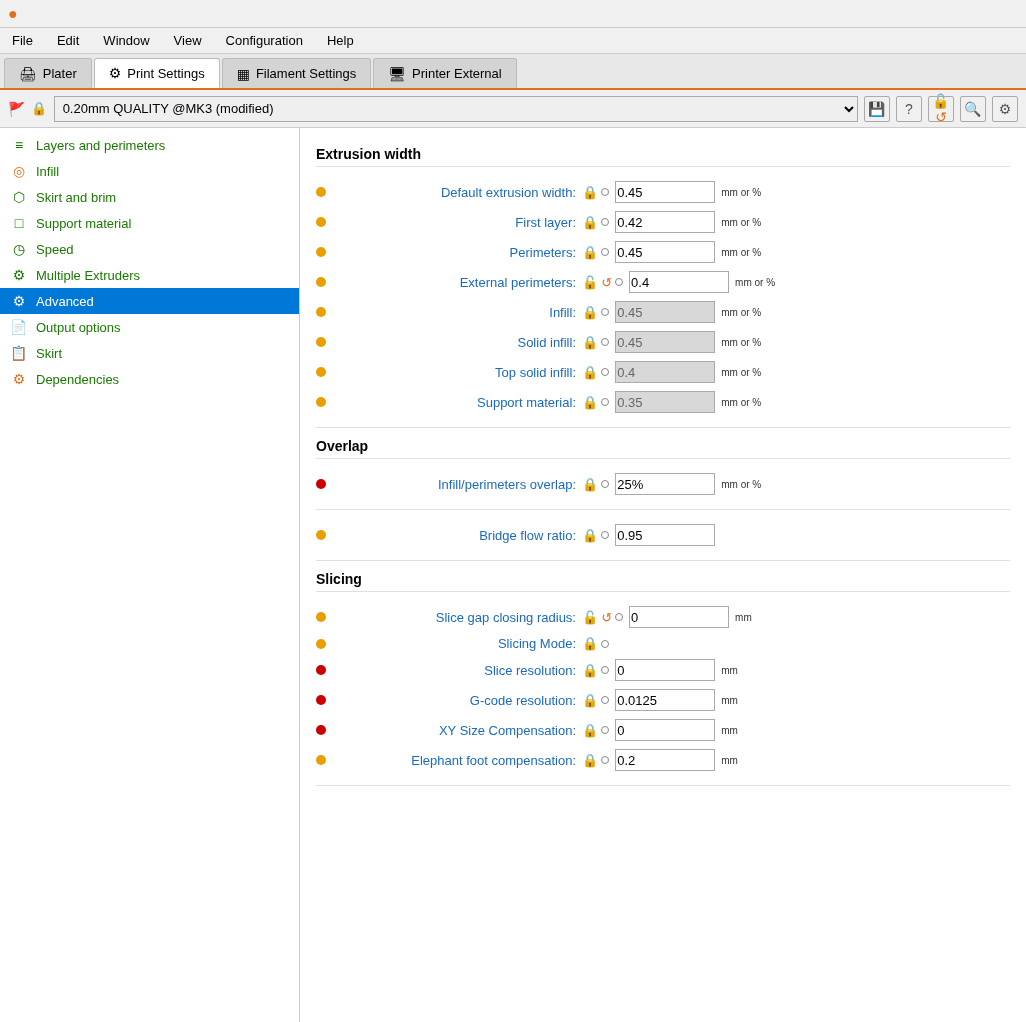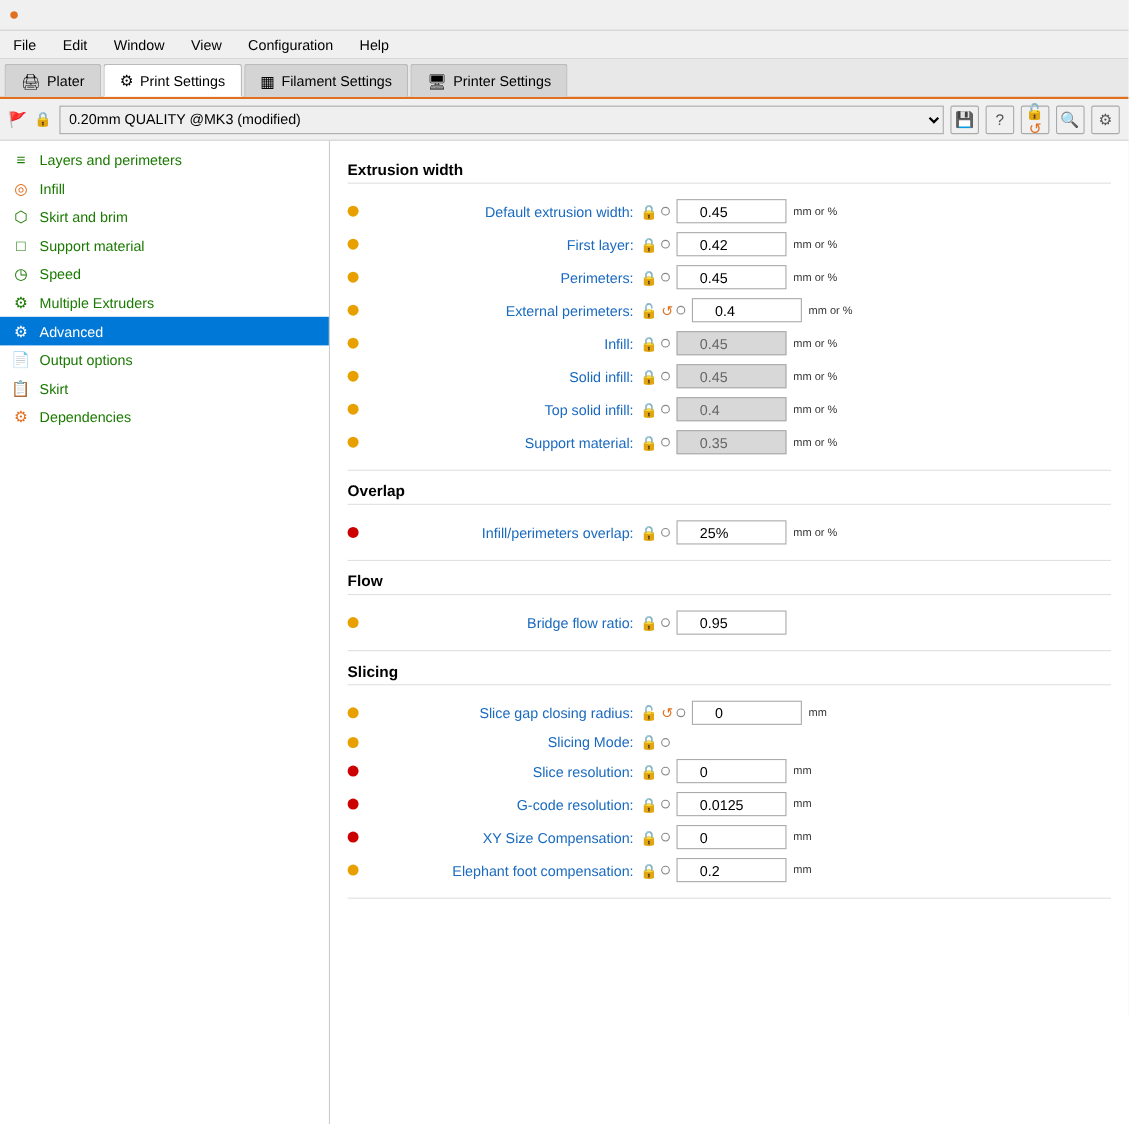--- a/index.html
+++ b/index.html
@@ -46,21 +46,21 @@
     .settings-row { display: flex; align-items: center; padding: 4px 0; gap: 6px; }
     .setting-label { flex: 0 0 260px; display: flex; align-items: center; gap: 6px; justify-content: space-between; }
     .dot { width: 10px; height: 10px; border-radius: 50%; flex-shrink: 0; }
     .dot-yellow { background: #e8a000; }
     .dot-red { background: #cc0000; }
     .label-text { color: #1a6abf; font-size: 13px; cursor: default; }
     .lock-icon { font-size: 13px; color: #888; cursor: pointer; }
     .lock-icon.unlocked { color: #e07020; }
     .refresh-icon { font-size: 13px; color: #e07020; cursor: pointer; }
     .circle-dot { width: 8px; height: 8px; border-radius: 50%; border: 1px solid #888; background: transparent; }
-    .setting-input { width: 100px; height: 22px; border: 1px solid #aaa; padding: 0 20px; font-size: 13px; background: #fff; }
+    .setting-input { width: 100px; height: 22px; border: 1px solid #aaa; padding: 0 1px; font-size: 13px; background: #fff; }
     .setting-input.disabled { background: #d8d8d8; color: #666; }
     .unit-text { font-size: 10px; color: #333; min-width: 50px; }
     .setting-select { width: 218px; height: 22px; border: 1px solid #aaa; font-size: 13px; background: #fff; }
 
     .section-divider { border: none; border-top: 1px solid #e0e0e0; margin: 10px 0; }
 
     .icons-group { display: flex; gap: 3px; align-items: center; }
   </style>
 </head>
 <body>
@@ -87,21 +87,21 @@
     <div class="tab active">
       <span class="tab-icon">⚙</span>
       <span>Print Settings</span>
     </div>
     <div class="tab">
       <span class="tab-icon">▦</span>
       <span>Filament Settings</span>
     </div>
     <div class="tab">
       <span class="tab-icon">🖥</span>
-      <span>Printer Settings</span>
+      <span>Printer External</span>
     </div>
   </div>
 
 <div class="toolbar">
   <span style="color:#5a5; font-size:14px;">🚩</span>
   <span style="font-size:13px; color:#888;">🔒</span>
   <select class="toolbar-select">
   <option>0.20mm QUALITY @MK3 (modified)</option></select>
   <button class="toolbar-btn">💾</button>
   <button class="toolbar-btn">?</button>
@@ -267,21 +267,20 @@
           <div class="icons-group">
             <span class="lock-icon">🔒</span>
             <span class="circle-dot"></span>
           </div>
           <input type="text" class="setting-input" value="25%" style="">
           <span class="unit-text">mm or %</span>
         </div>
         <hr class="section-divider">
       </div>
       <div>
-        <div class="section-header">Flow</div>
         <div class="settings-row">
           <div class="setting-label">
             <span class="dot dot-yellow"></span>
             <span class="label-text">Bridge flow ratio:</span>
           </div>
           <div class="icons-group">
             <span class="lock-icon">🔒</span>
             <span class="circle-dot"></span>
           </div>
           <input type="text" class="setting-input" value="0.95" style="">

